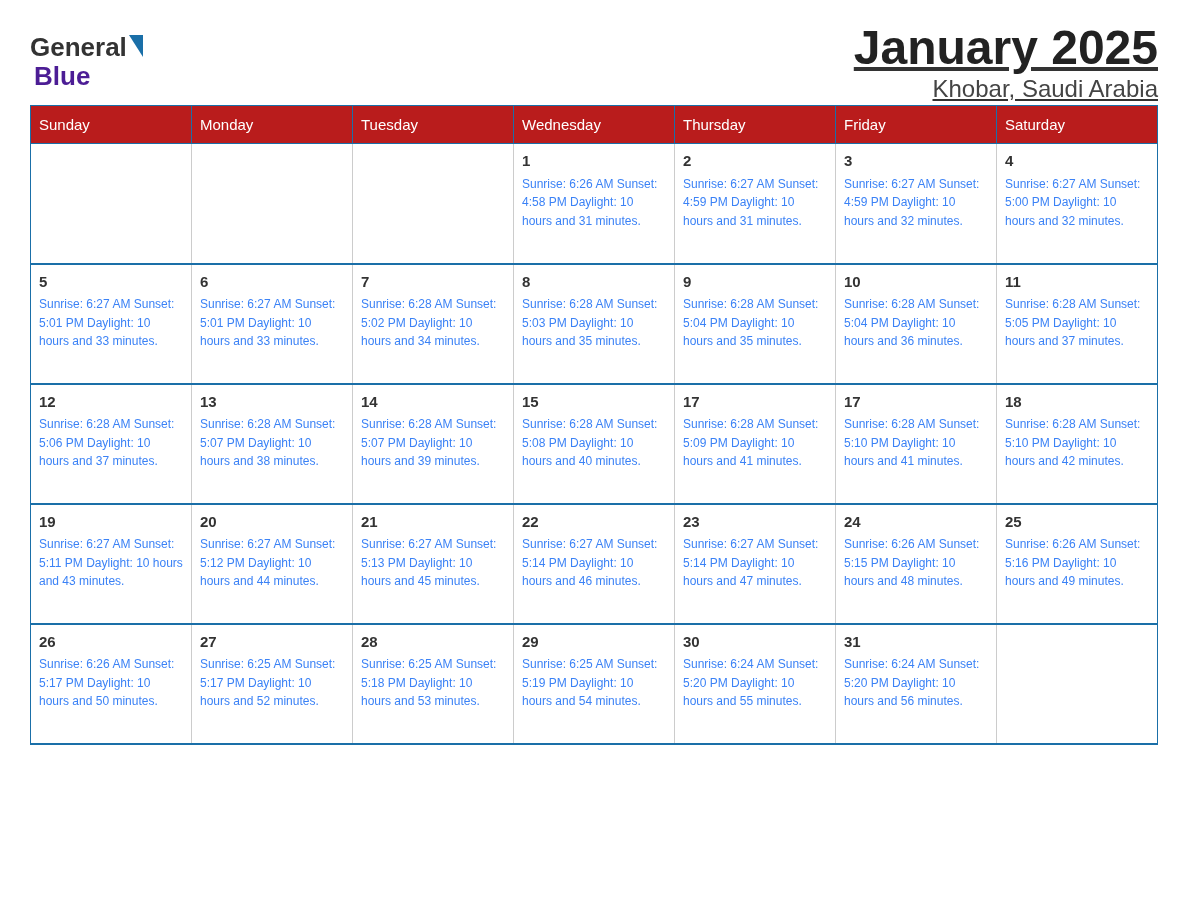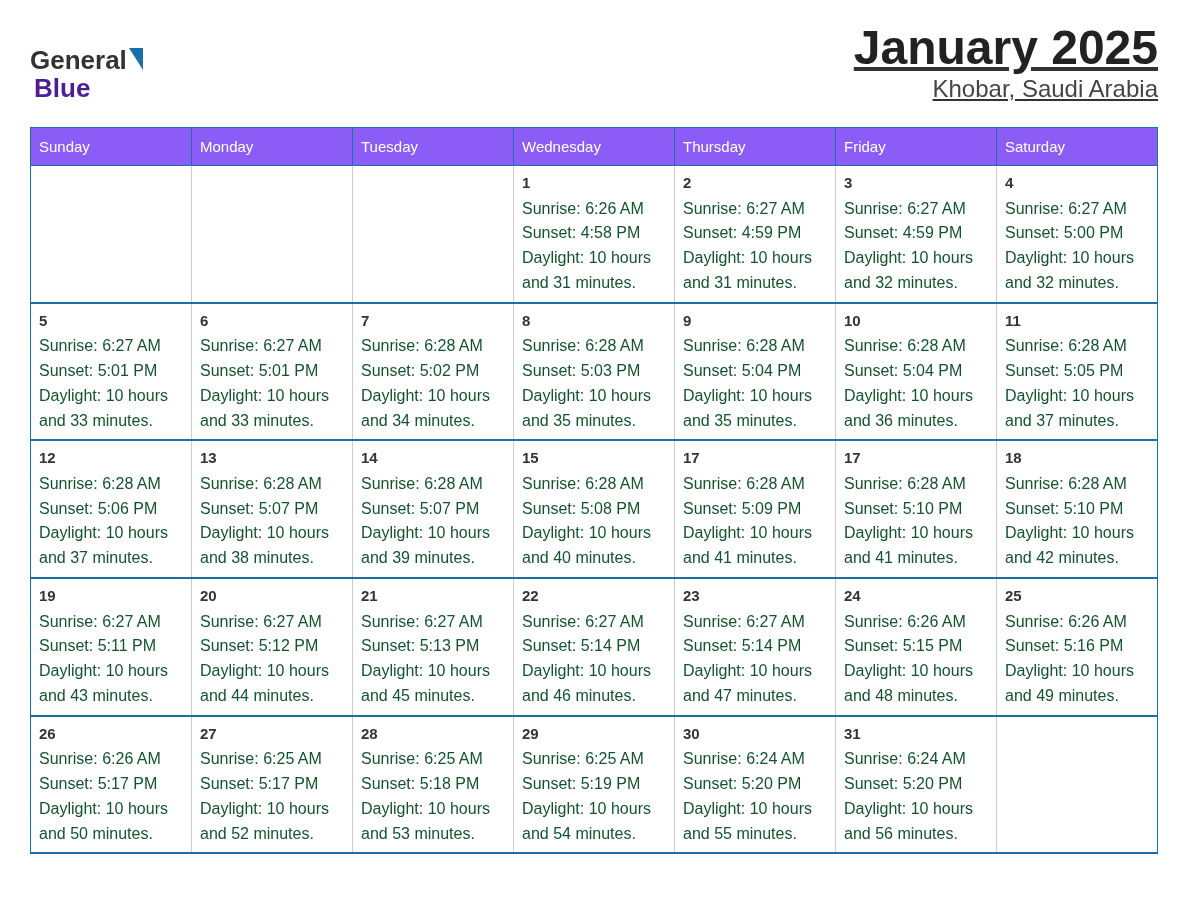--- a/index.html
+++ b/index.html
@@ -7,22 +7,22 @@
       font-family: Arial, sans-serif;
       background: #fff;
       color: #333;
       width: 1188px;
       min-height: 918px;
       padding: 20px 30px;
     }
     .header {
       display: flex;
       justify-content: space-between;
-      align-items: flex-end;
-      margin-bottom: 24px;
+      align-items: center;
+      margin-bottom: 2px;
     }
     .logo {
       display: flex;
       flex-direction: column;
       align-items: flex-start;
       font-size: 22px;
       font-weight: bold;
       line-height: 1.1;
     }
     .logo-top {
@@ -61,21 +61,21 @@
     .title-block h2 {
       font-size: 24px;
       font-weight: normal;
       color: #444;
     }
     table {
       width: 100%;
       border-collapse: collapse;
     }
     thead tr {
-      background-color: #8b5cf6;
+      background-color: #b91c1c;
       color: #fff;
     }
     thead th {
       padding: 10px 8px;
       font-size: 15px;
       font-weight: normal;
       text-align: left;
       border: 1px solid #1a6fa8;
     }
     tbody tr {
@@ -97,22 +97,22 @@
     tbody td:last-child {
       border-right: 1px solid #1a6fa8;
     }
     .day-num {
       font-size: 15px;
       font-weight: bold;
       display: block;
       margin-bottom: 2px;
     }
     .day-info {
-      font-size: 16px;
-      color: #14532d;
+      font-size: 12px;
+      color: #3b82f6;
       line-height: 1.55;
     }
   </style>
 </head>
 <body>
 
 <div class="header">
   <div class="logo">
     <div class="logo-top">
       <span class="logo-general">General</span>

